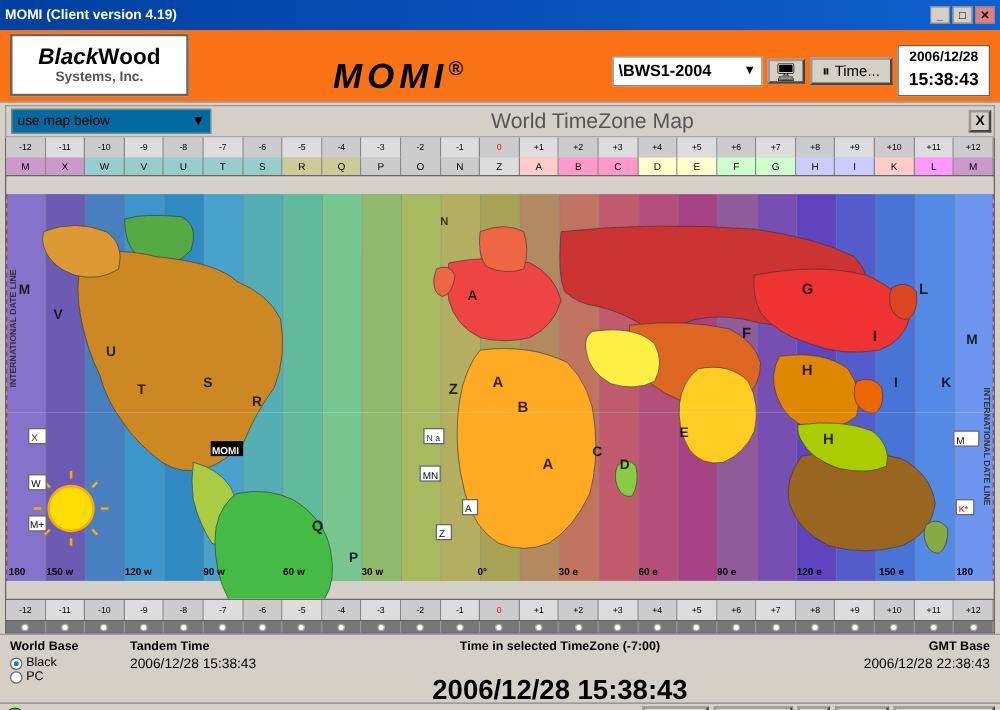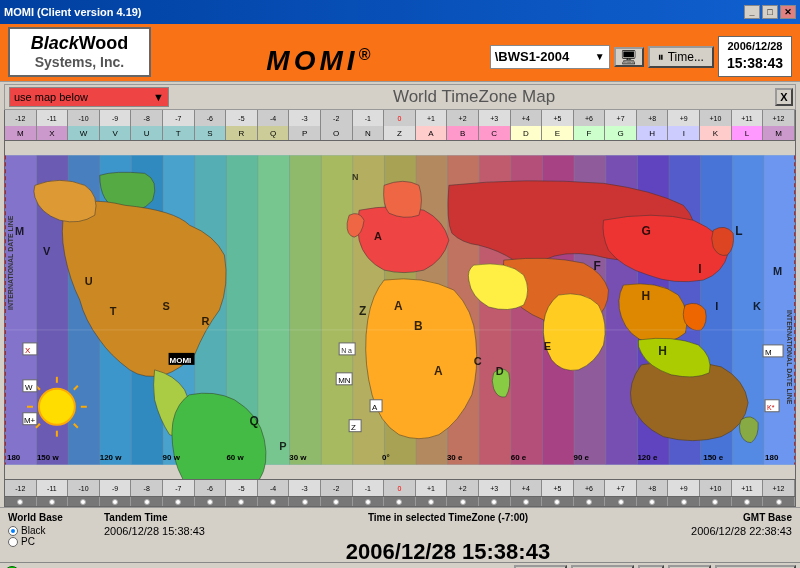--- a/index.html
+++ b/index.html
@@ -41,21 +41,21 @@
       display: flex;
       align-items: center;
       justify-content: center;
       font-size: 13px;
       font-weight: bold;
       color: #000;
     }
     .logo-inner { text-align: center; line-height: 1.2; }
     .logo-black { font-size: 16px; font-weight: 900; font-style: italic; }
     .logo-wood { font-size: 16px; font-weight: 900; }
-    .logo-sub { font-size: 14px; color: #555; }
+    .logo-sub { font-size: 11px; color: #555; }
 
     .momi-title {
       flex: 1;
       text-align: center;
       font-size: 28px;
       font-style: italic;
       font-weight: bold;
       letter-spacing: 4px;
       color: #000;
     }
@@ -110,21 +110,21 @@
       margin: 2px 4px 0 4px;
     }
     .map-dropdown-area {
       display: flex;
       align-items: center;
       padding: 0 4px;
       gap: 4px;
       flex: 0 0 auto;
     }
     .map-select {
-      background: #ef4444;
+      background: #0369a1;
       border: 1px solid #888;
       height: 20px;
       padding: 0 4px;
       font-size: 11px;
       display: flex;
       align-items: center;
       min-width: 160px;
       justify-content: space-between;
     }
     .map-title-area {

